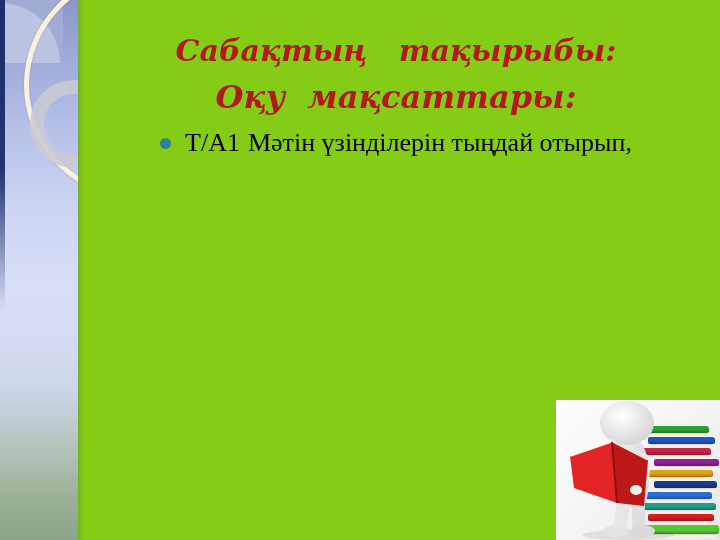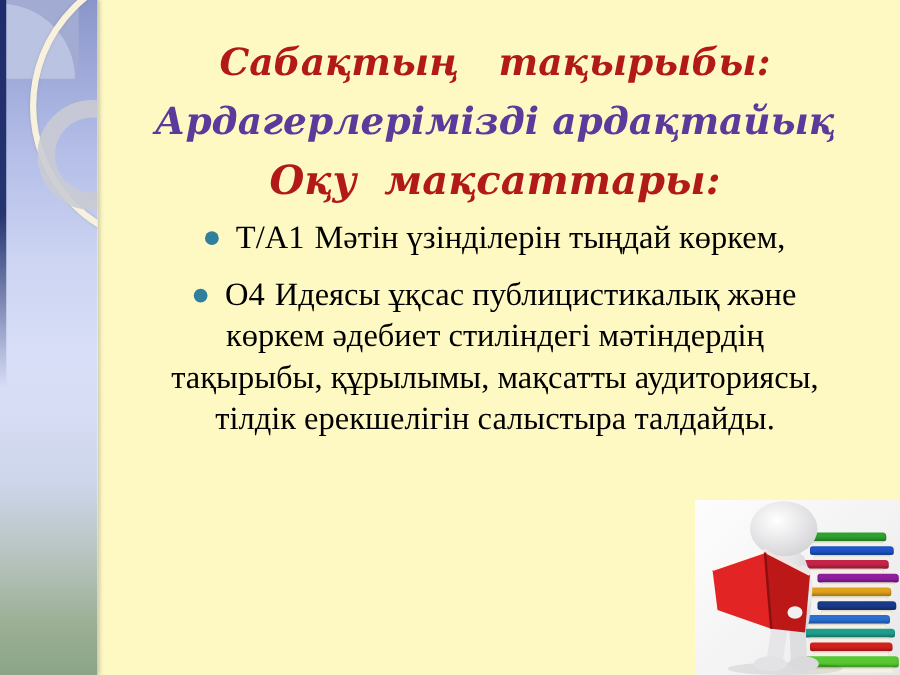--- a/index.html
+++ b/index.html
@@ -1,18 +1,18 @@
 <!DOCTYPE html>
 <html><head>
 <meta charset="utf-8">
 <style>
   html,body { margin:0; padding:0; background:#888; }
   .slide {
     position:relative; width:720px; height:540px; margin:0 auto;
-    background:#fef9c3; overflow:hidden;
+    background:#84cc16; overflow:hidden;
     font-family:"Liberation Serif", serif;
   }
 
   
   .strip {
     position:absolute; left:0; top:0; width:78px; height:540px; overflow:hidden;
     background:linear-gradient(180deg,
       #8a95c9 0%, #9aa5d6 8%, #b3bde7 22%, #ccd4f2 38%, #d8def7 52%,
       #d6dcf3 62%, #ccd5e9 72%, #b3c1b8 84%, #9cb096 92%, #8ba487 100%);
     box-shadow:2px 0 3px rgba(60,70,110,0.25);
@@ -87,38 +87,29 @@
     <div class="corner-square">
       <div class="corner-quarter"></div>
     </div>
     <div class="cream-circle"></div>
     <div class="gray-ring"></div>
     <div class="navy-edge"></div>
   </div>
 
   <div class="content">
     <div class="title1">Сабақтың   тақырыбы:</div>
-    <div class="title2">Ардагерлерімізді ардақтайық</div>
     <div class="title3">Оқу  мақсаттары:</div>
 
     <div class="objectives">
       <div class="item">
         <span class="line">
-          <span class="bullet"></span><span class="code">Т/А1</span><span>Мәтін үзінділерін тыңдай көркем,</span>
+          <span class="bullet"></span><span class="code">Т/А1</span><span>Мәтін үзінділерін тыңдай отырып,</span>
         </span>
       </div>
 
-      <div class="item">
-        <span class="line">
-          <span class="bullet"></span><span class="code">О4</span><span>Идеясы ұқсас публицистикалық және</span>
-        </span>
-        <span class="line">көркем әдебиет стиліндегі мәтіндердің</span>
-        <span class="line">тақырыбы, құрылымы, мақсатты аудиториясы,</span>
-        <span class="line">тілдік ерекшелігін салыстыра талдайды.</span>
-      </div>
     </div>
   </div>
 
   <div class="picture">
     <div class="stack">
         <div class="book" style="width: 62px; margin-right: 10px;">
           <div class="cover" style="background: rgb(47, 161, 47); height: 7px;"></div>
           <div class="pages"></div>
         </div>
         <div class="book" style="width: 67px; margin-right: 4px;">

